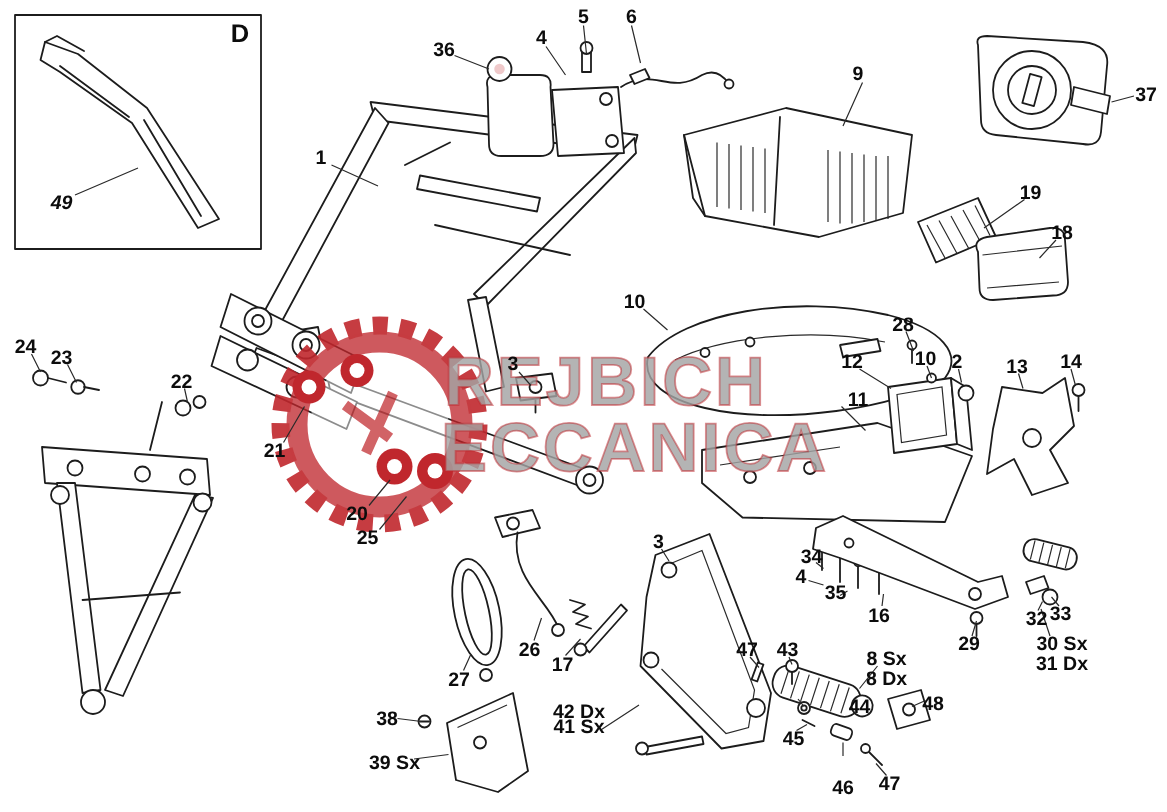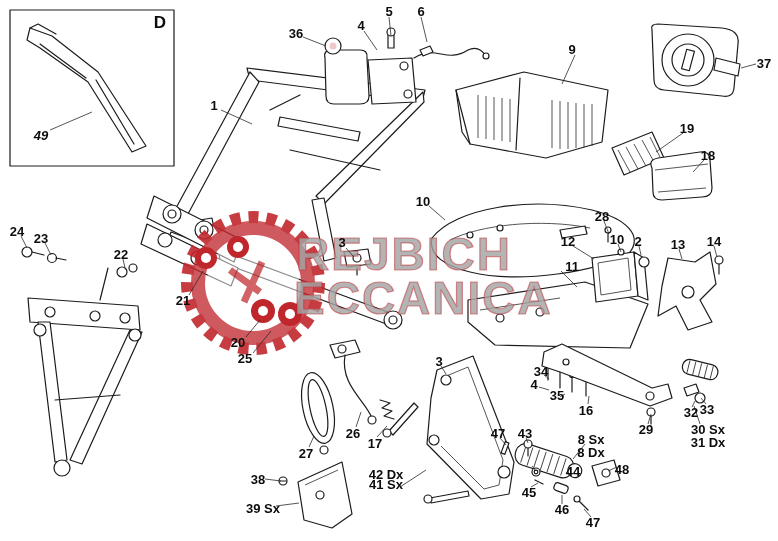--- a/index.html
+++ b/index.html
@@ -297,17 +297,17 @@
       <div class="part-label" style="left: 591px; top: 439px;">8 Sx</div>
       <div class="part-label" style="left: 591px; top: 452px;">8 Dx</div>
       <div class="part-label" style="left: 258px; top: 479px;">38</div>
       <div class="part-label" style="left: 263px; top: 508px;">39 Sx</div>
       <div class="part-label" style="left: 267px; top: 521px; margin-top: 47px;">40 Dx</div>
       <div class="part-label" style="left: 386px; top: 484px;">41 Sx</div>
       <div class="part-label" style="left: 386px; top: 474px;">42 Dx</div>
       <div class="part-label" style="left: 530px; top: 471px; margin-left: 43px;">44</div>
       <div class="part-label" style="left: 622px; top: 469px;">48</div>
       <div class="part-label" style="left: 529px; top: 492px;">45</div>
-      <div class="part-label" style="left: 562px; top: 509px; text-align: right;">46</div>
+      <div class="part-label" style="left: 562px; top: 525px; text-align: right;">46</div>
       <div class="part-label" style="left: 593px; top: 522px;">47</div>
     </div>
 
 </div>
 
 </body></html>

